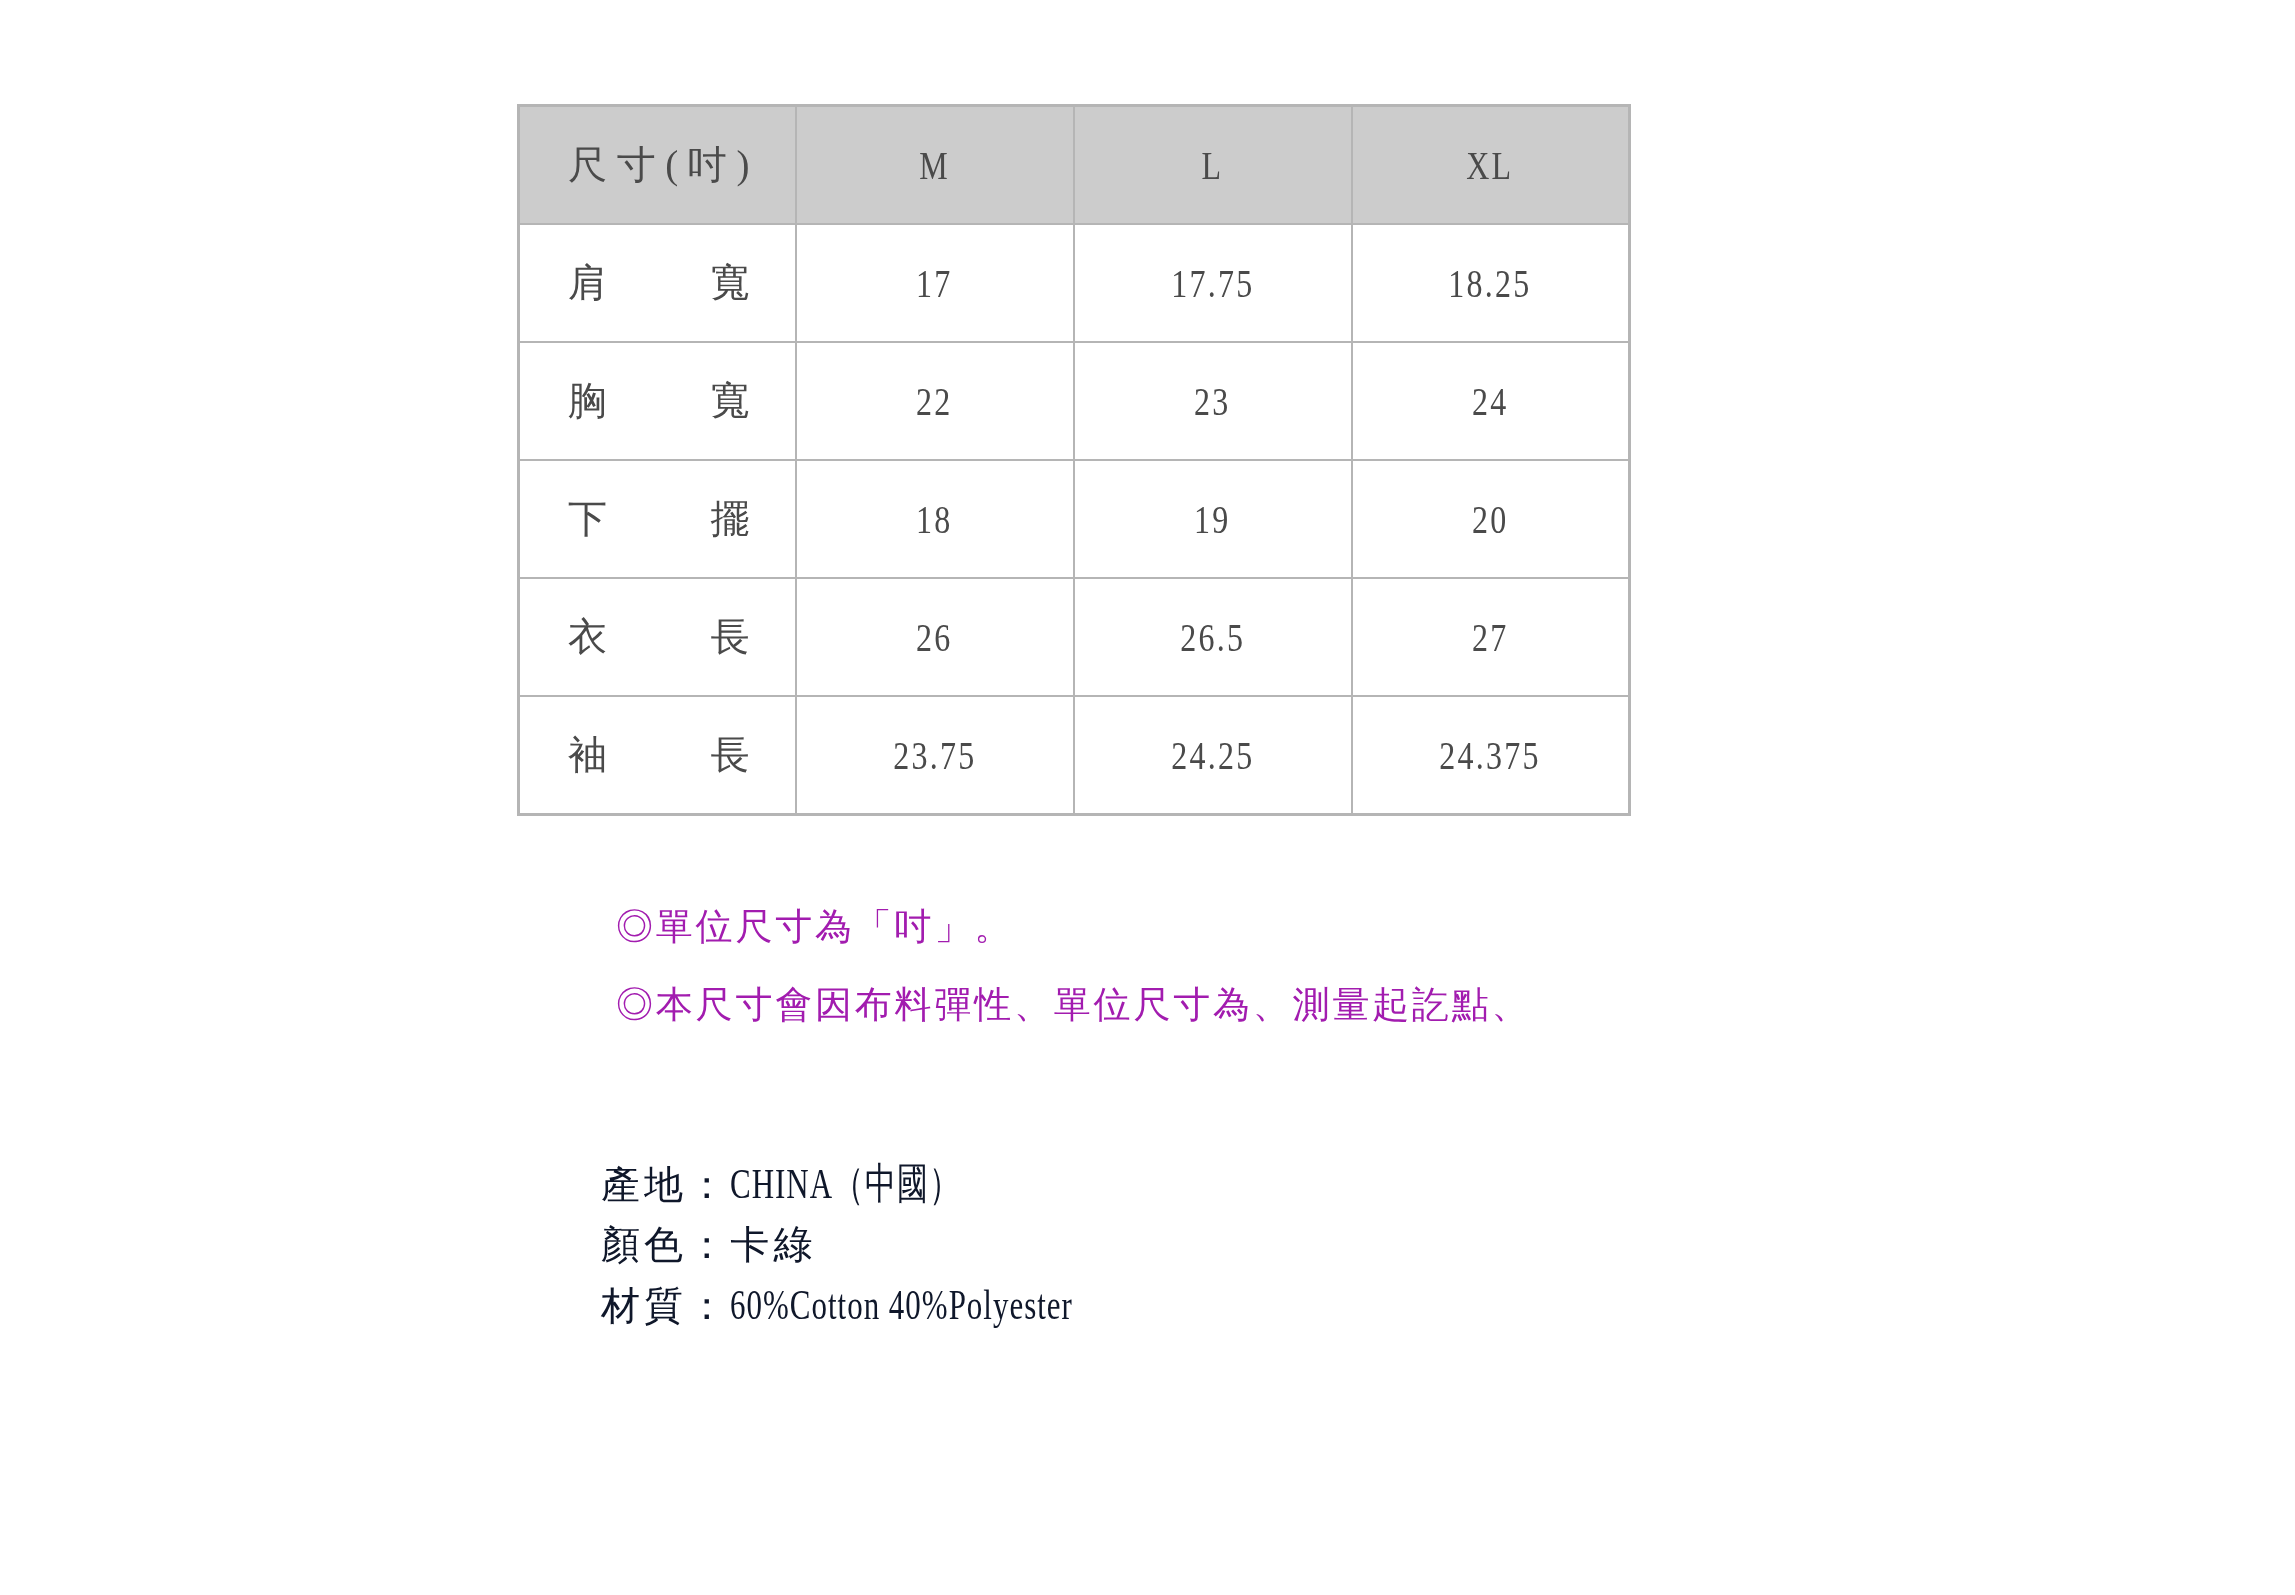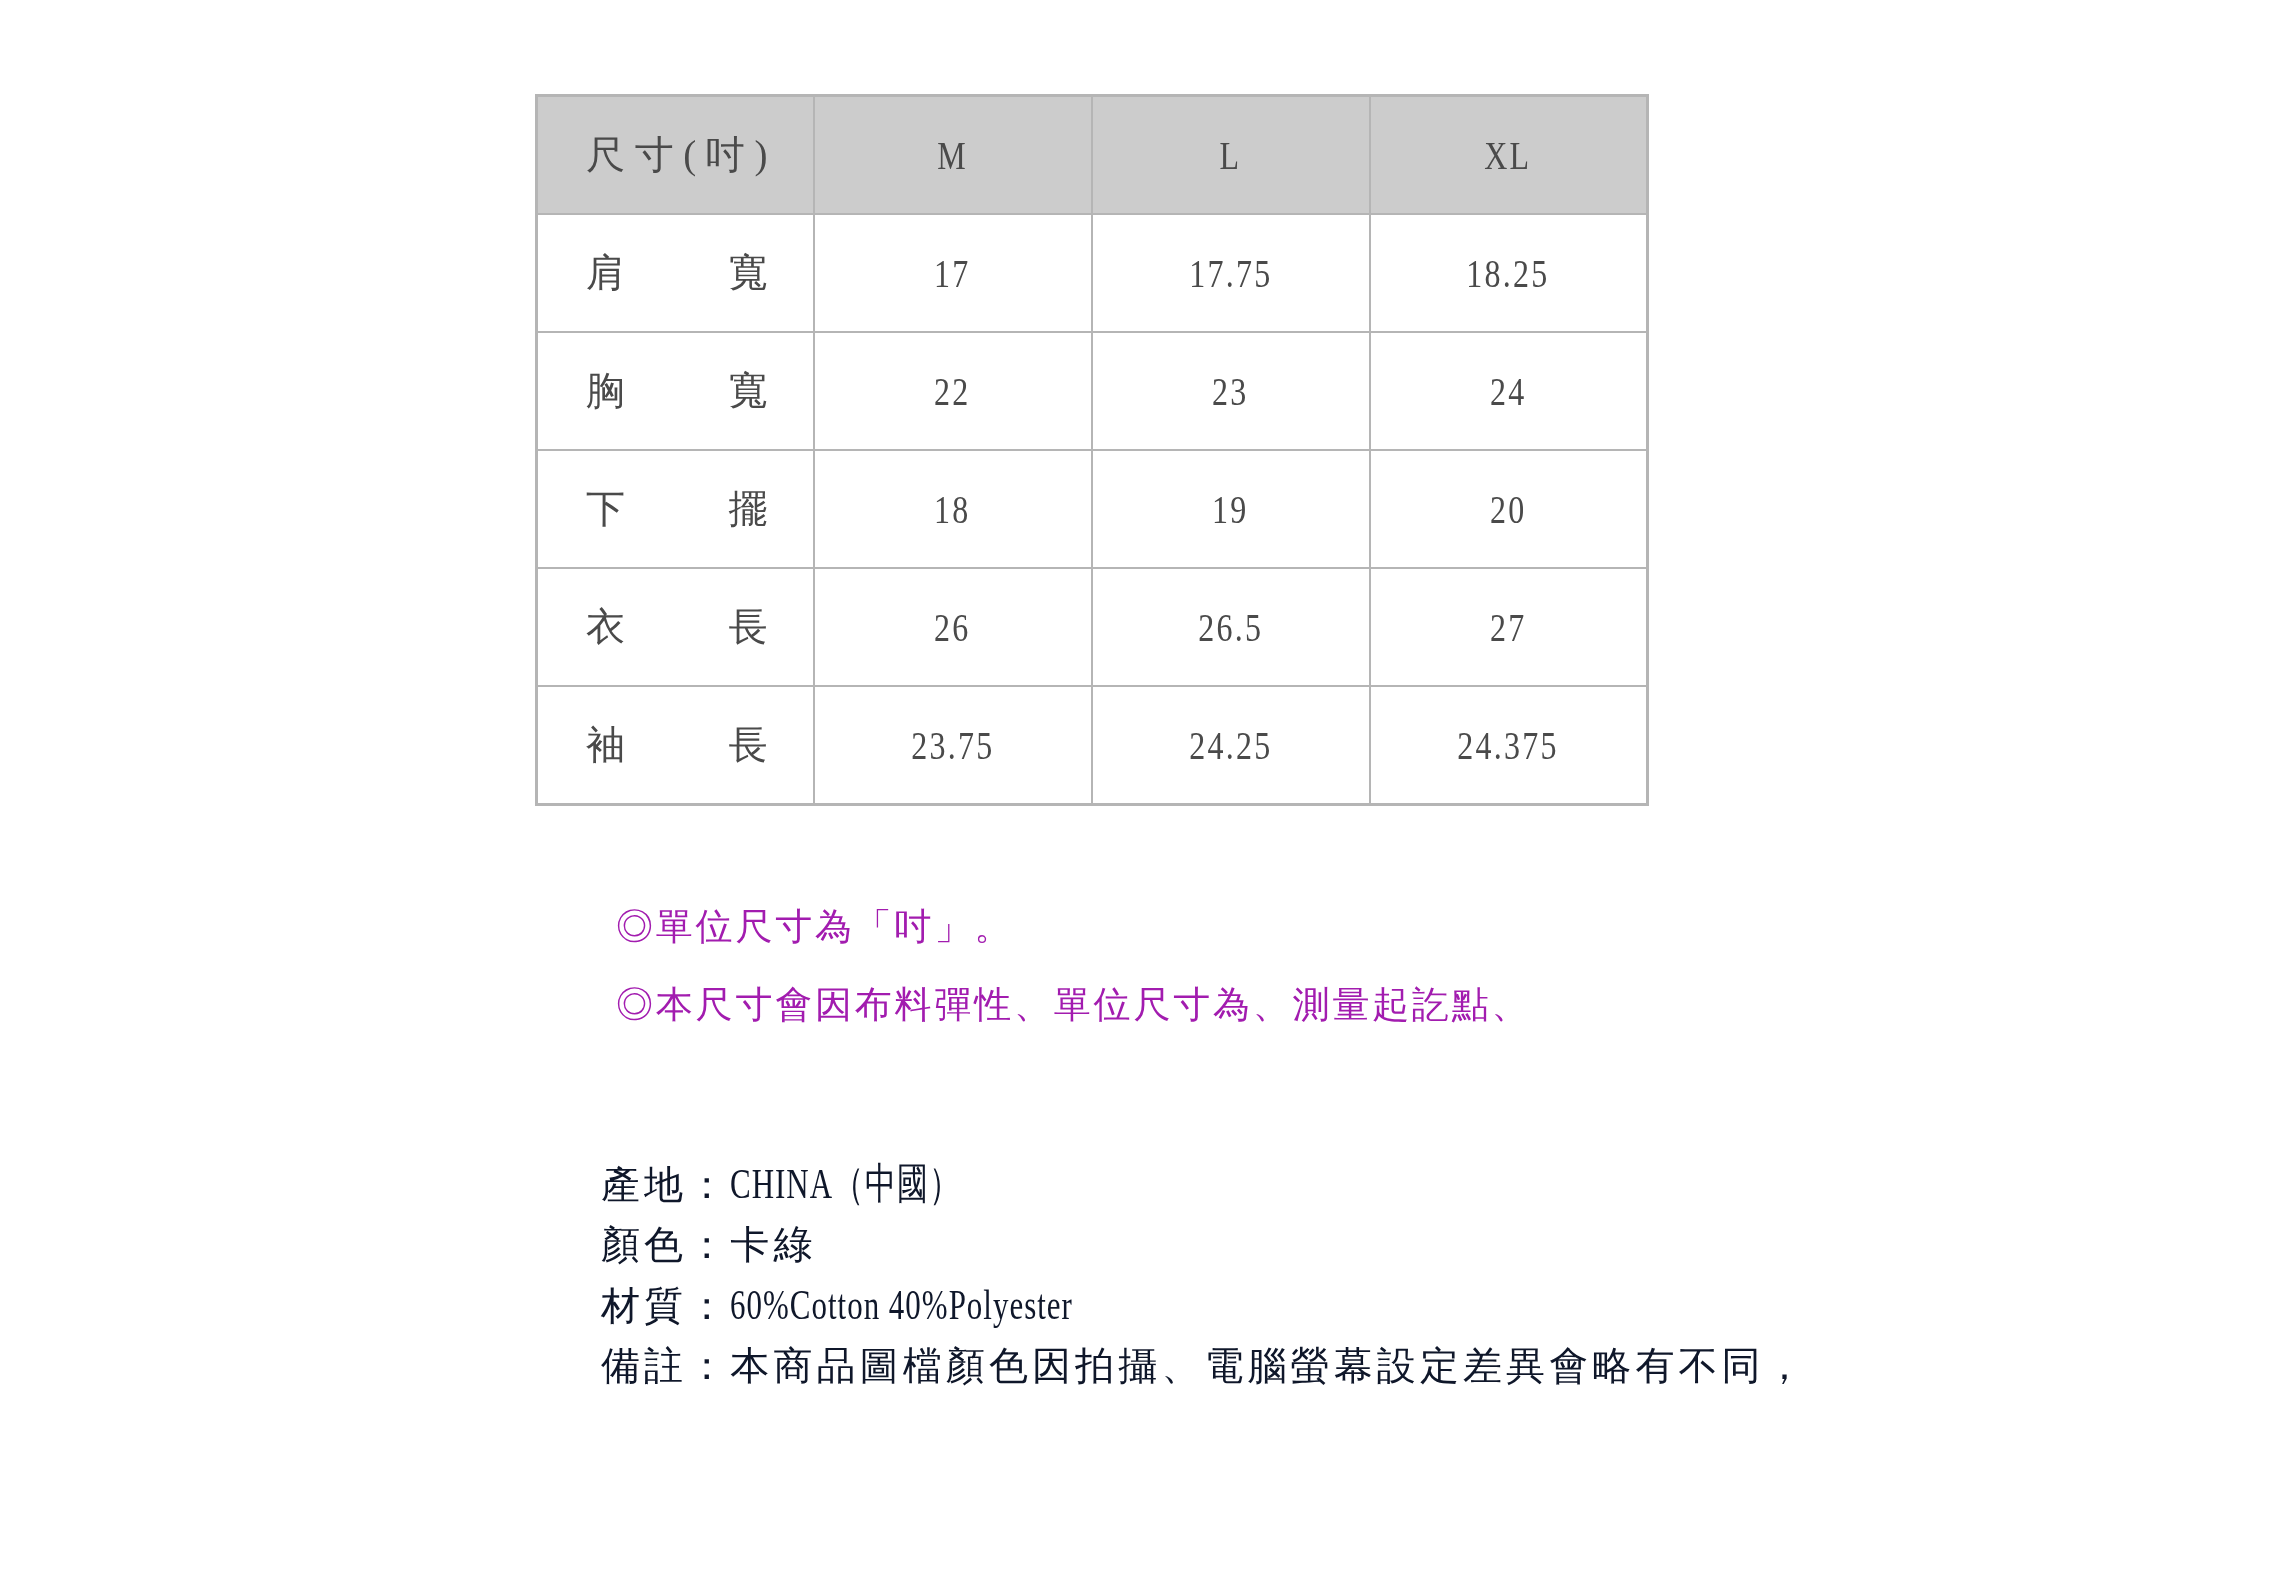--- a/index.html
+++ b/index.html
@@ -10,26 +10,25 @@
   body {
     width: 2295px;
     height: 1596px;
     position: relative;
     overflow: hidden;
     font-family: "DejaVu Serif", "Liberation Serif", serif;
   }
   .size-table {
     position: absolute;
     left: 517px;
-    top: 94px;
+    top: 104px;
     border-collapse: collapse;
     table-layout: fixed;
     border: 3.4px solid #b5b5b5;
     color: #4a4a4a;
-    margin-left: 18px;
   }
   .size-table td, .size-table th {
     border: 2.8px solid #b5b5b5;
     height: 116px;
     padding: 0;
     text-align: center;
     vertical-align: middle;
     font-weight: normal;
     font-size: 39px;
     font-family: "Liberation Serif", "DejaVu Serif", serif;
@@ -161,17 +160,14 @@
 <div class="info">
   <div class="row">
     <span class="key">產地：</span><span class="val-latin">CHINA（中國）</span>
   </div>
   <div class="row">
     <span class="key">顏色：</span><span>卡綠</span>
   </div>
   <div class="row">
     <span class="key">材質：</span><span class="val-latin">60%Cotton 40%Polyester</span>
   </div>
-  <div class="row">
-    <span class="key">備註：</span><span>本商品圖檔顏色因拍攝、電腦螢幕設定差異會略有不同，</span>
-  </div>
 </div>
 
 
 </body></html>

